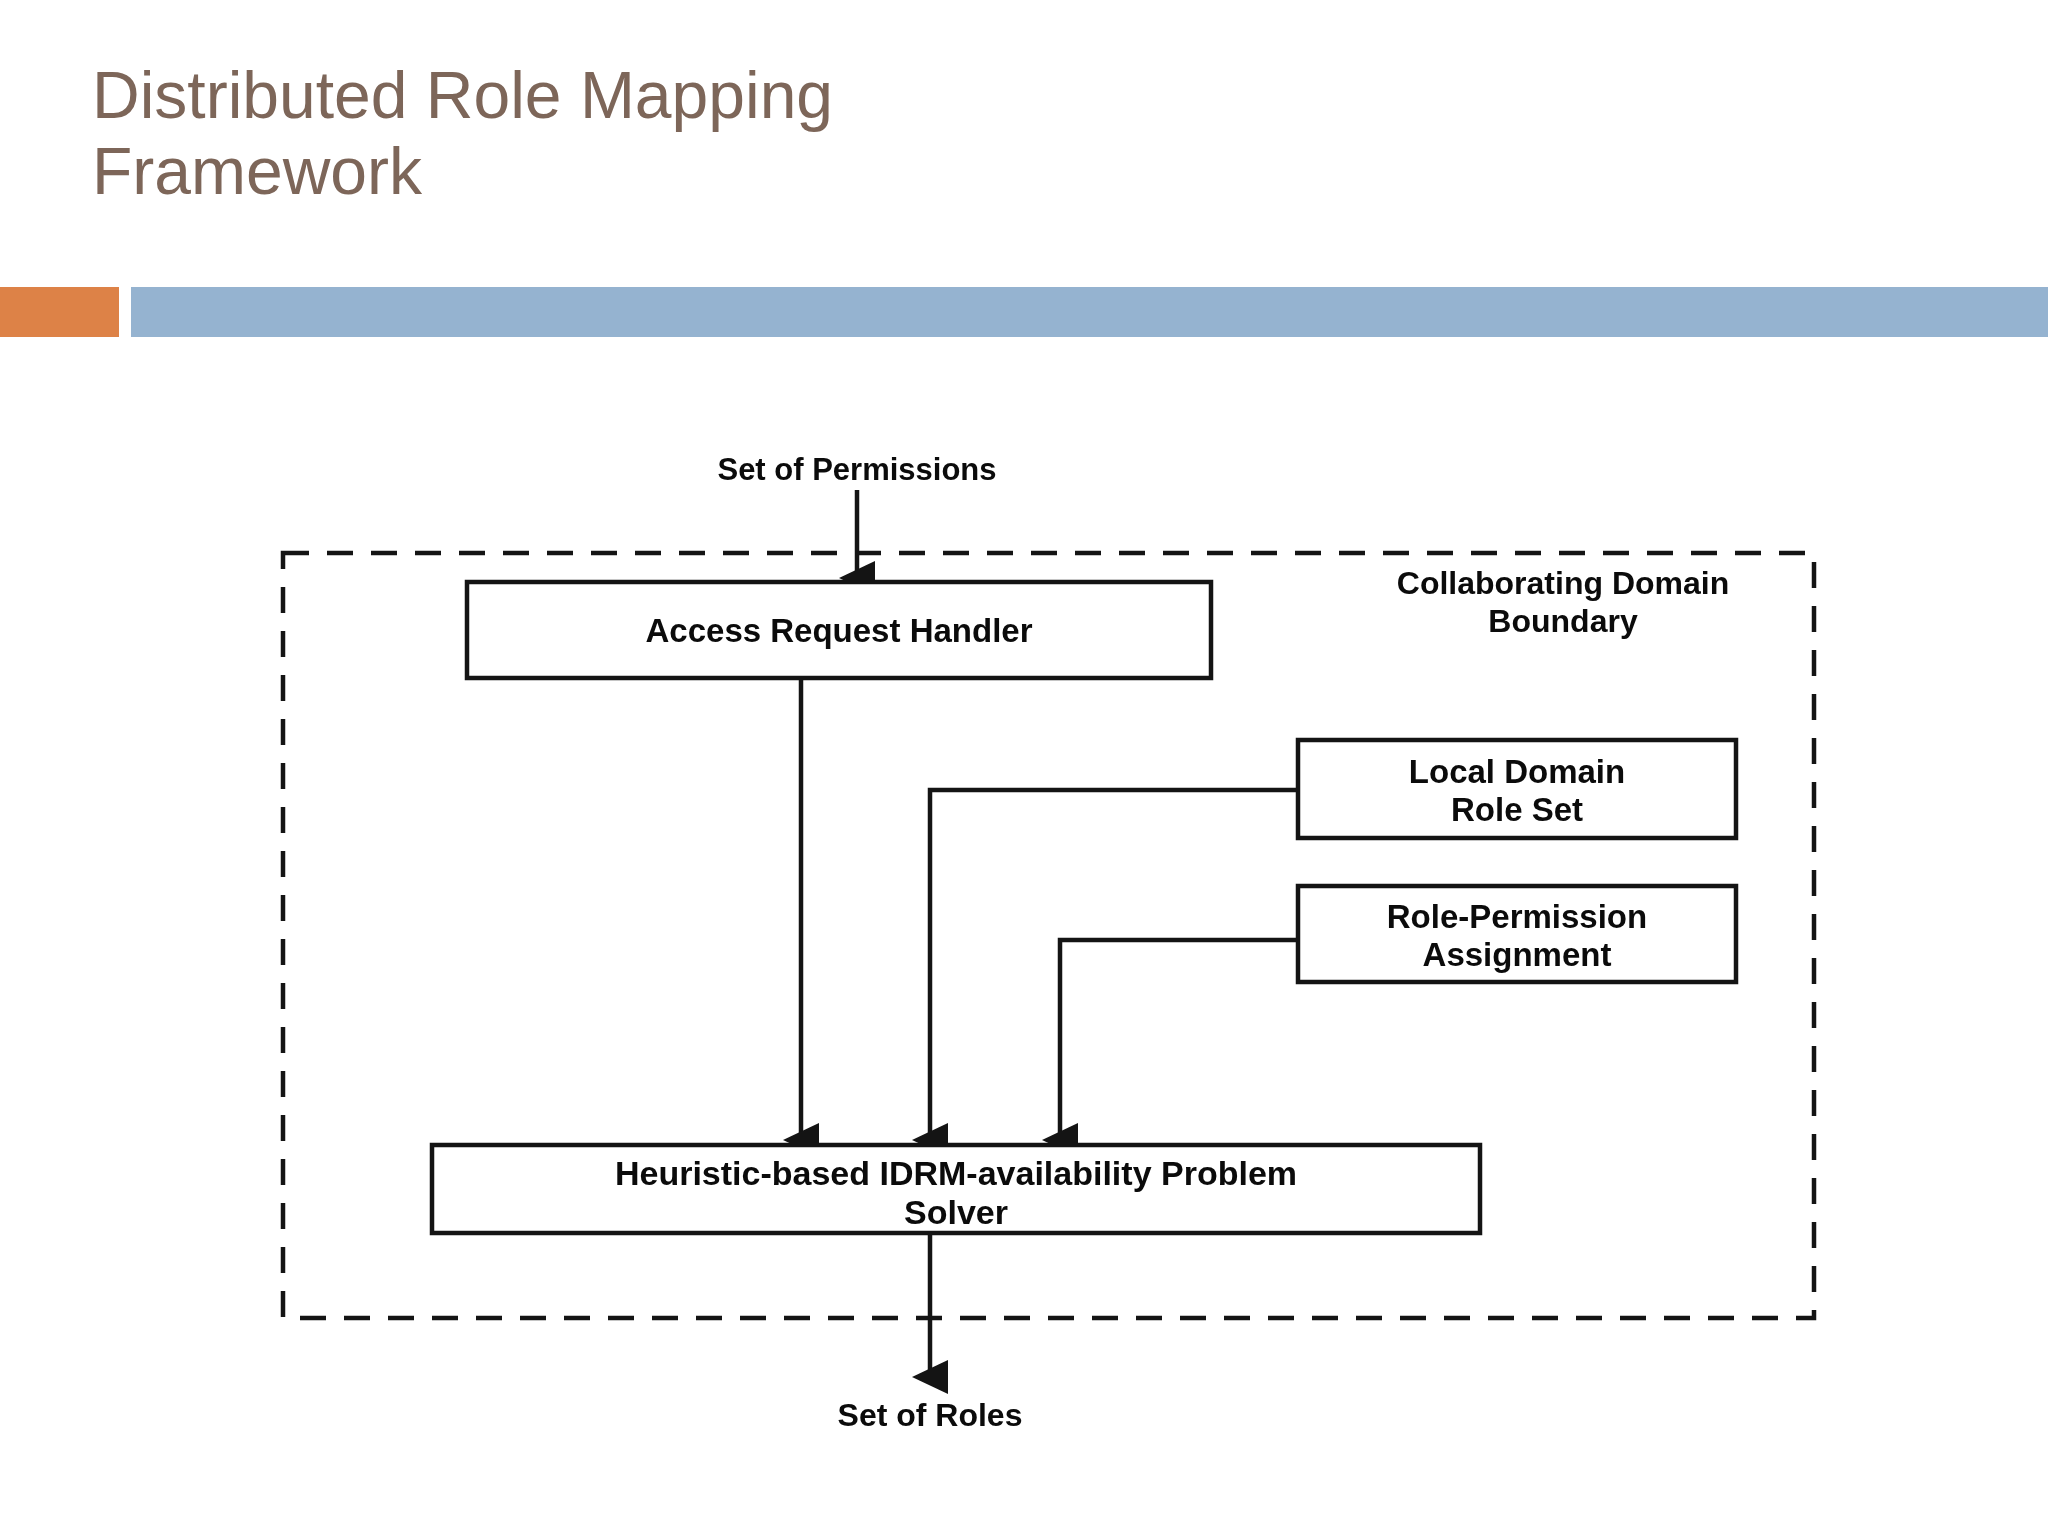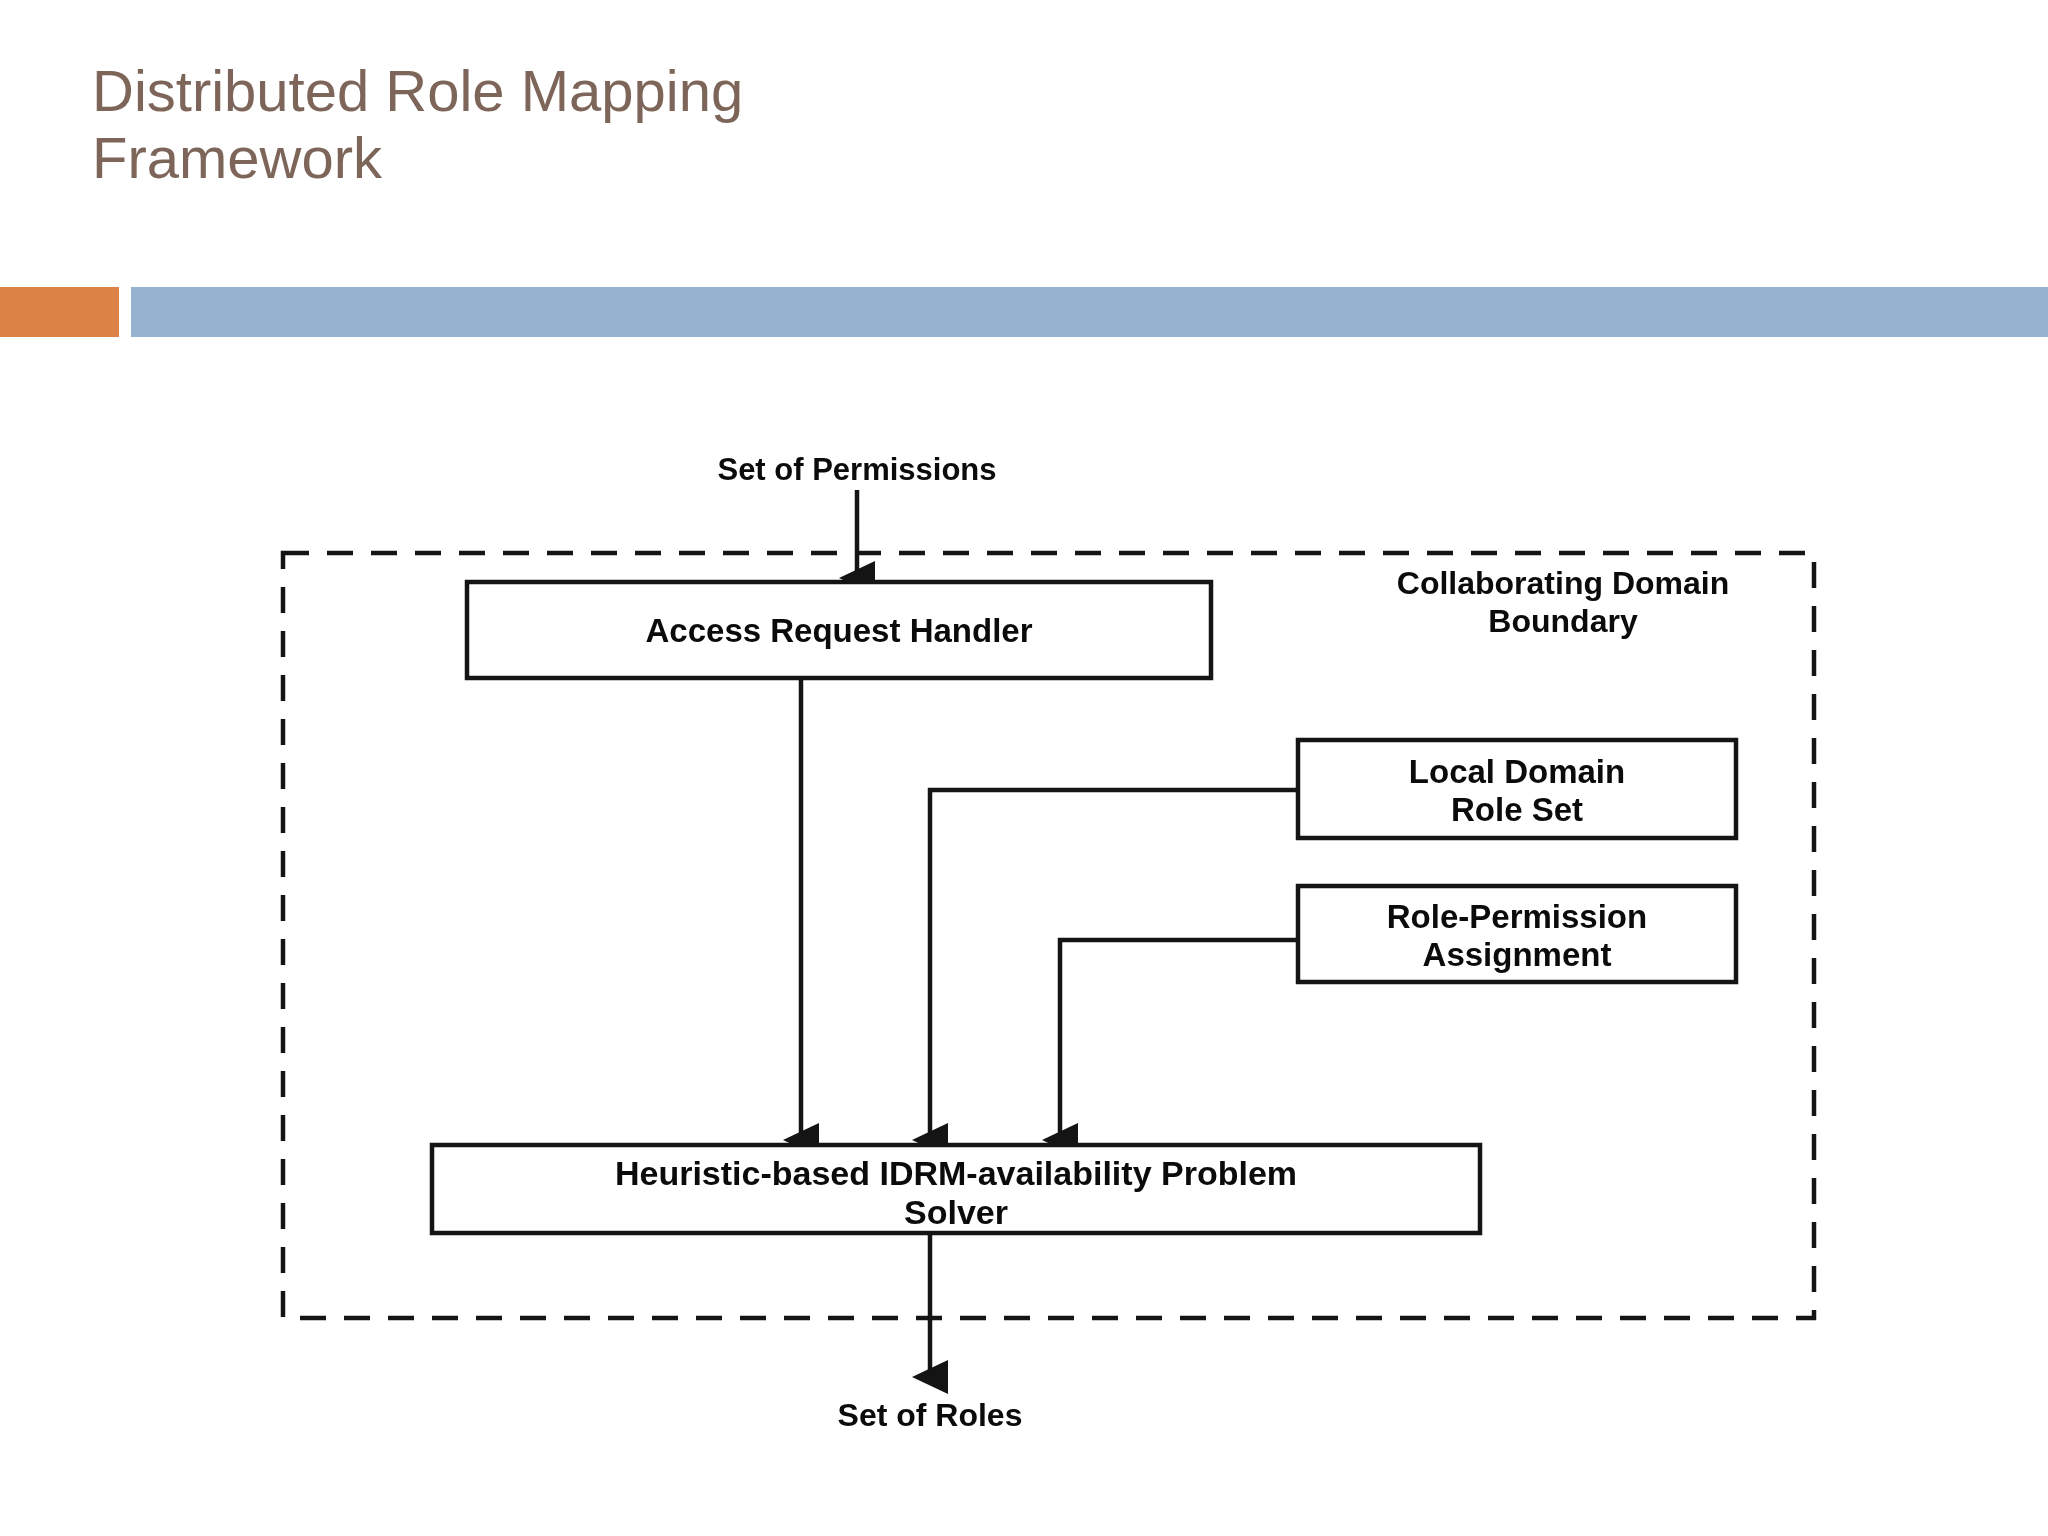--- a/index.html
+++ b/index.html
@@ -16,21 +16,21 @@
   }
 
   
   #slide-title {
     position: absolute;
     left: 92px;
     top: 58px;
     width: 1500px;
     color: #7d6659;
     font-family: "Liberation Sans", sans-serif;
-    font-size: 58px;
+    font-size: 66px;
     font-weight: 400;
     line-height: 1.15;
     letter-spacing: 0px;
     white-space: pre-line;
   }
 
   
   #accent-bar-orange {
     position: absolute;
     left: 0px;

